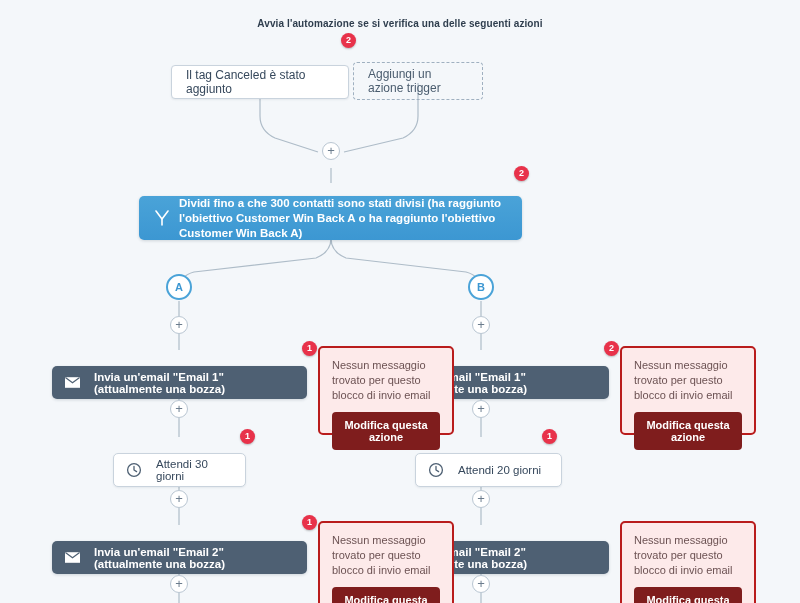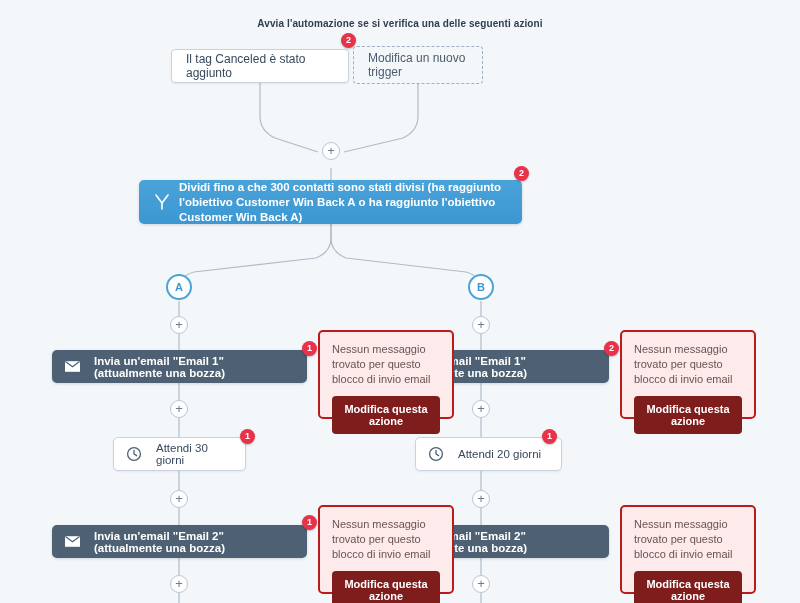--- a/index.html
+++ b/index.html
@@ -25,20 +25,21 @@
     position: absolute;
     left: 0;
     top: 0;
     width: 800px;
     height: 603px;
     pointer-events: none;
   }
   .node {
     position: absolute;
     box-sizing: border-box;
+    margin-top: 16px;
   }
   
   .headline {
     position: absolute;
     left: 0;
     top: 18px;
     width: 800px;
     text-align: center;
     font-size: 10px;
     font-weight: bold;
@@ -239,21 +240,21 @@
   </svg>
 
   <div class="headline">Avvia l'automazione se si verifica una delle seguenti azioni</div>
 
   <div class="node trigger-box" style="left:171px; top:49px; width:178px;">
     <span>Il tag Canceled è stato aggiunto</span>
   </div>
   <div class="badge" style="left:341px; top:33px;">2</div>
 
   <div class="node trigger-box trigger-dashed" style="left:353px; top:46px; width:130px; height:38px;">
-    <span>Modifica un nuovo trigger</span>
+    <span>Aggiungi un azione trigger</span>
   </div>
 
   <div class="plus" style="left:322px; top:142px;">+</div>
 
   <div class="node split-node" style="left:139px; top:180px; width:383px; height:44px;">
     <span class="split-icon">
       <svg width="18" height="18" viewBox="0 0 18 18" fill="none" stroke="#ffffff" stroke-width="1.6" stroke-linecap="round">
         <path d="M3 2 L9 10 L9 16"></path>
         <path d="M15 2 L9 10"></path>
       </svg>

